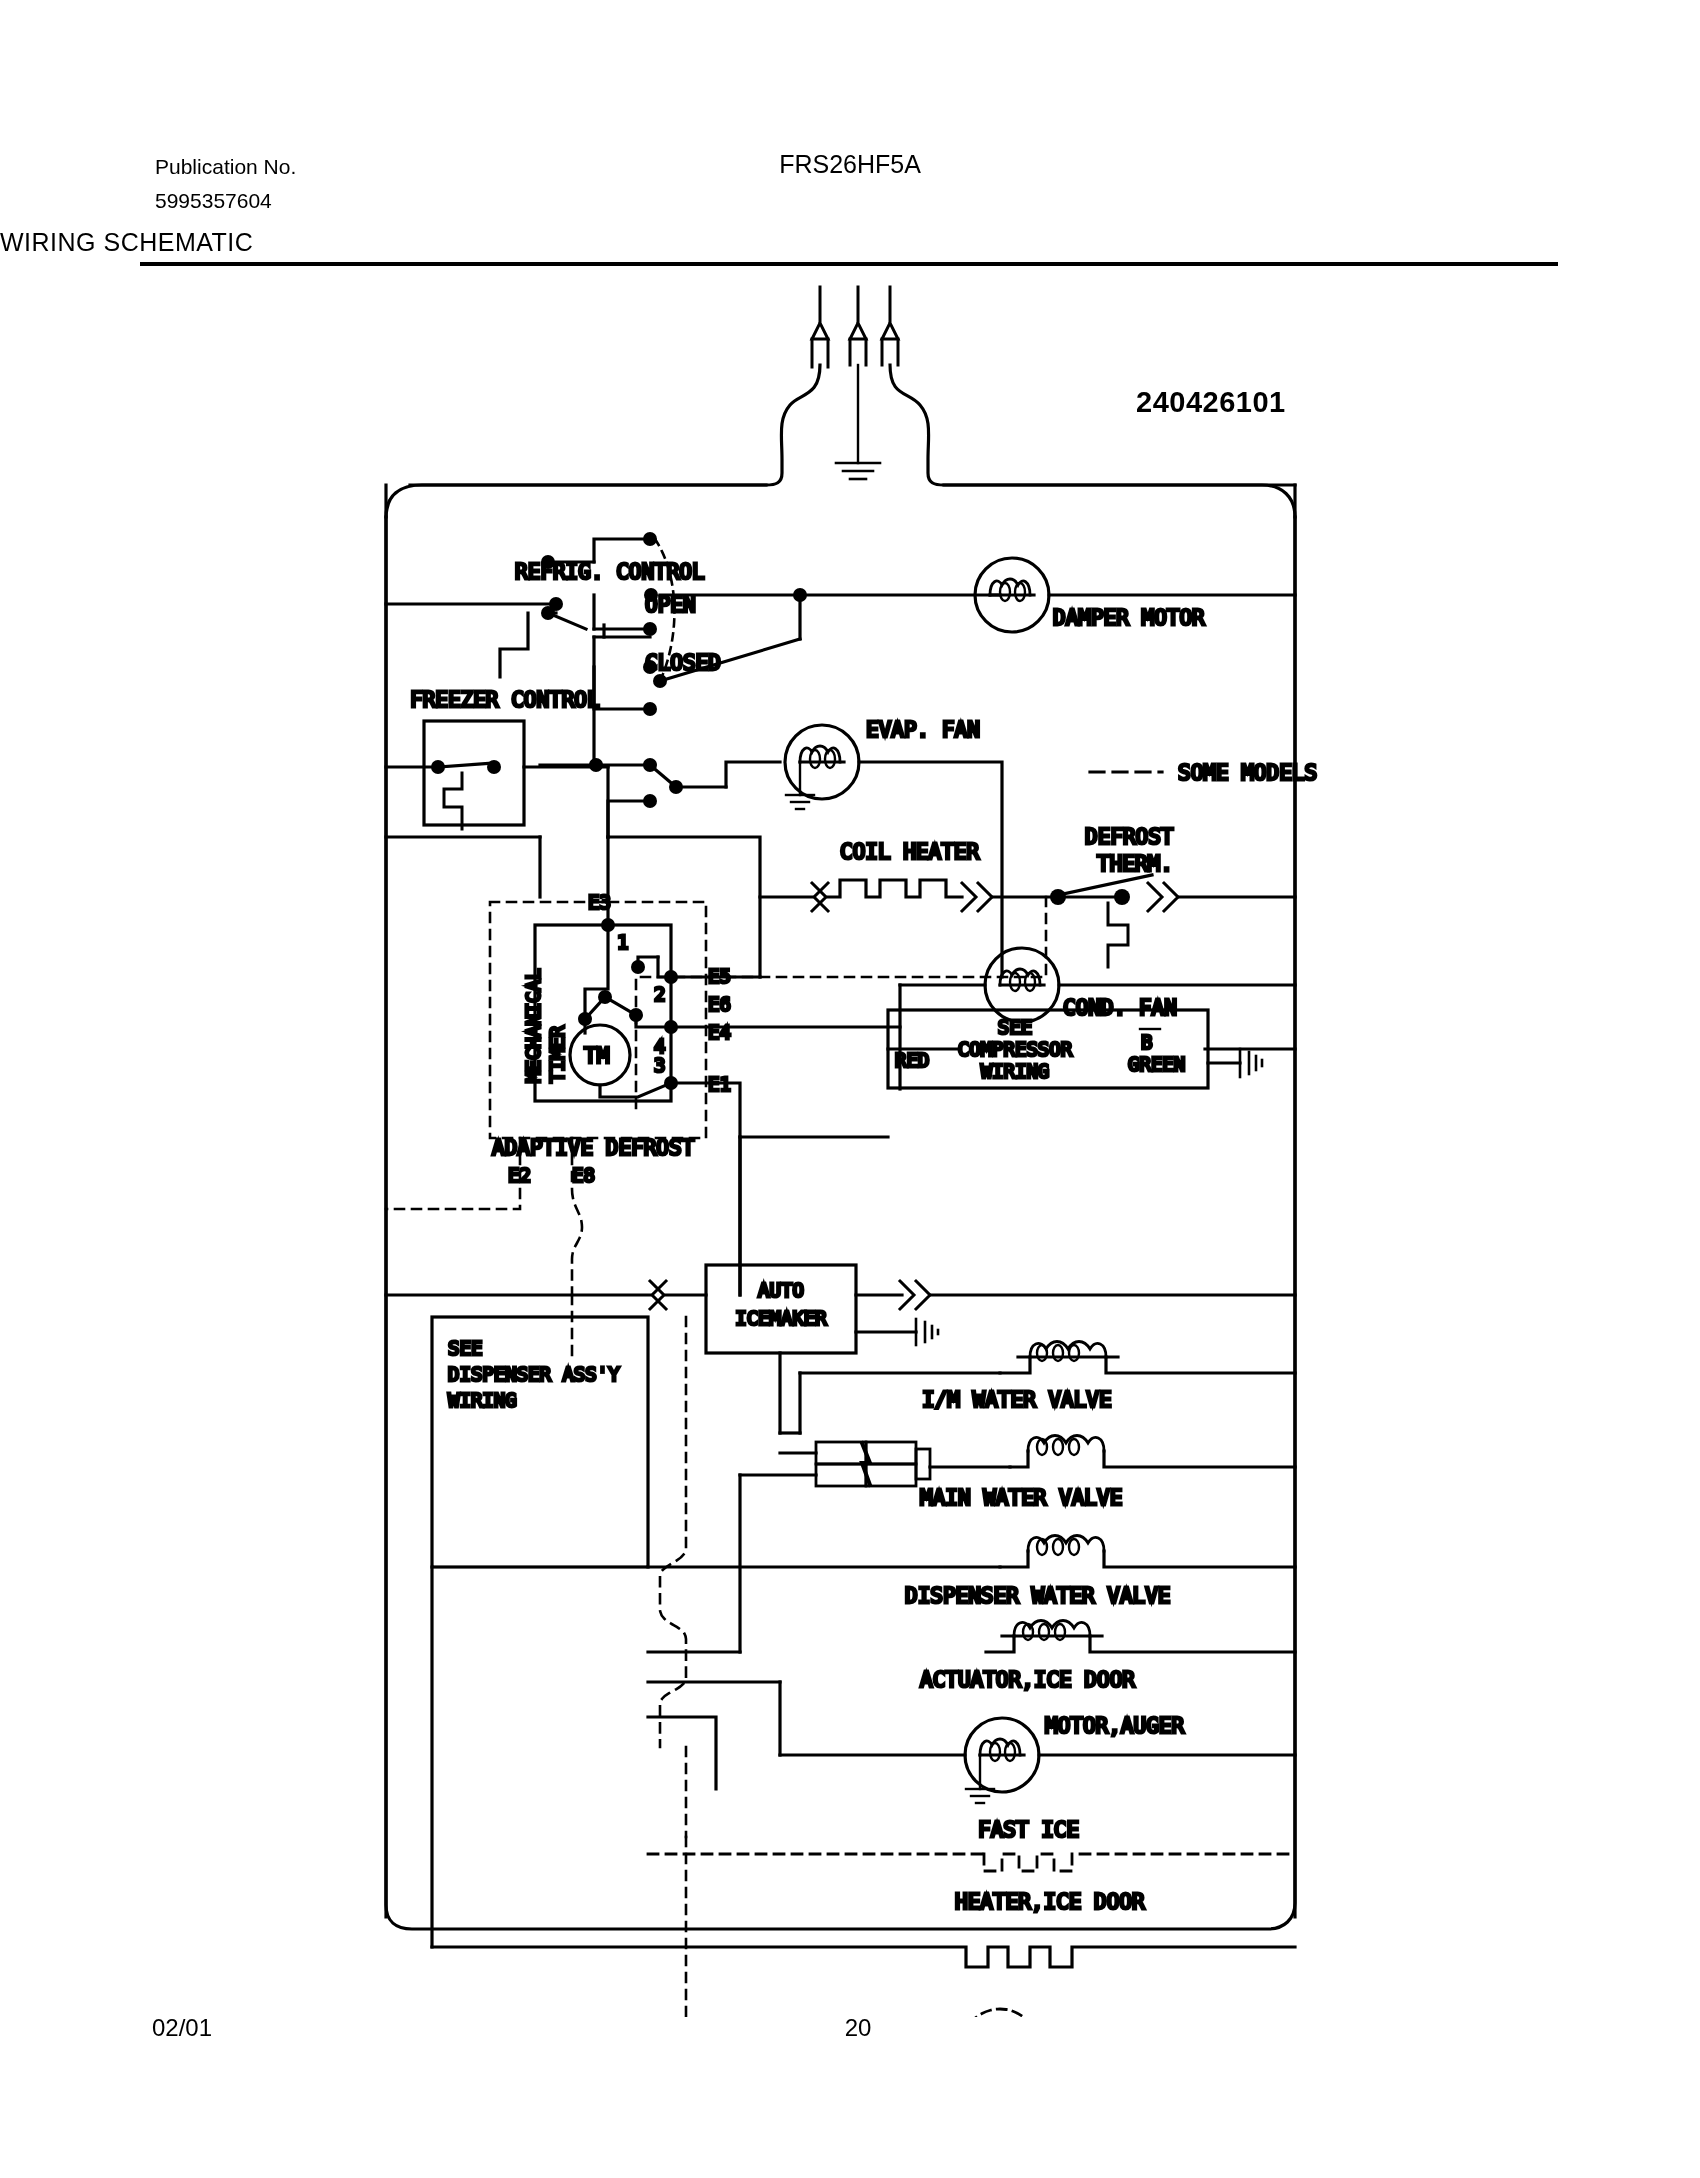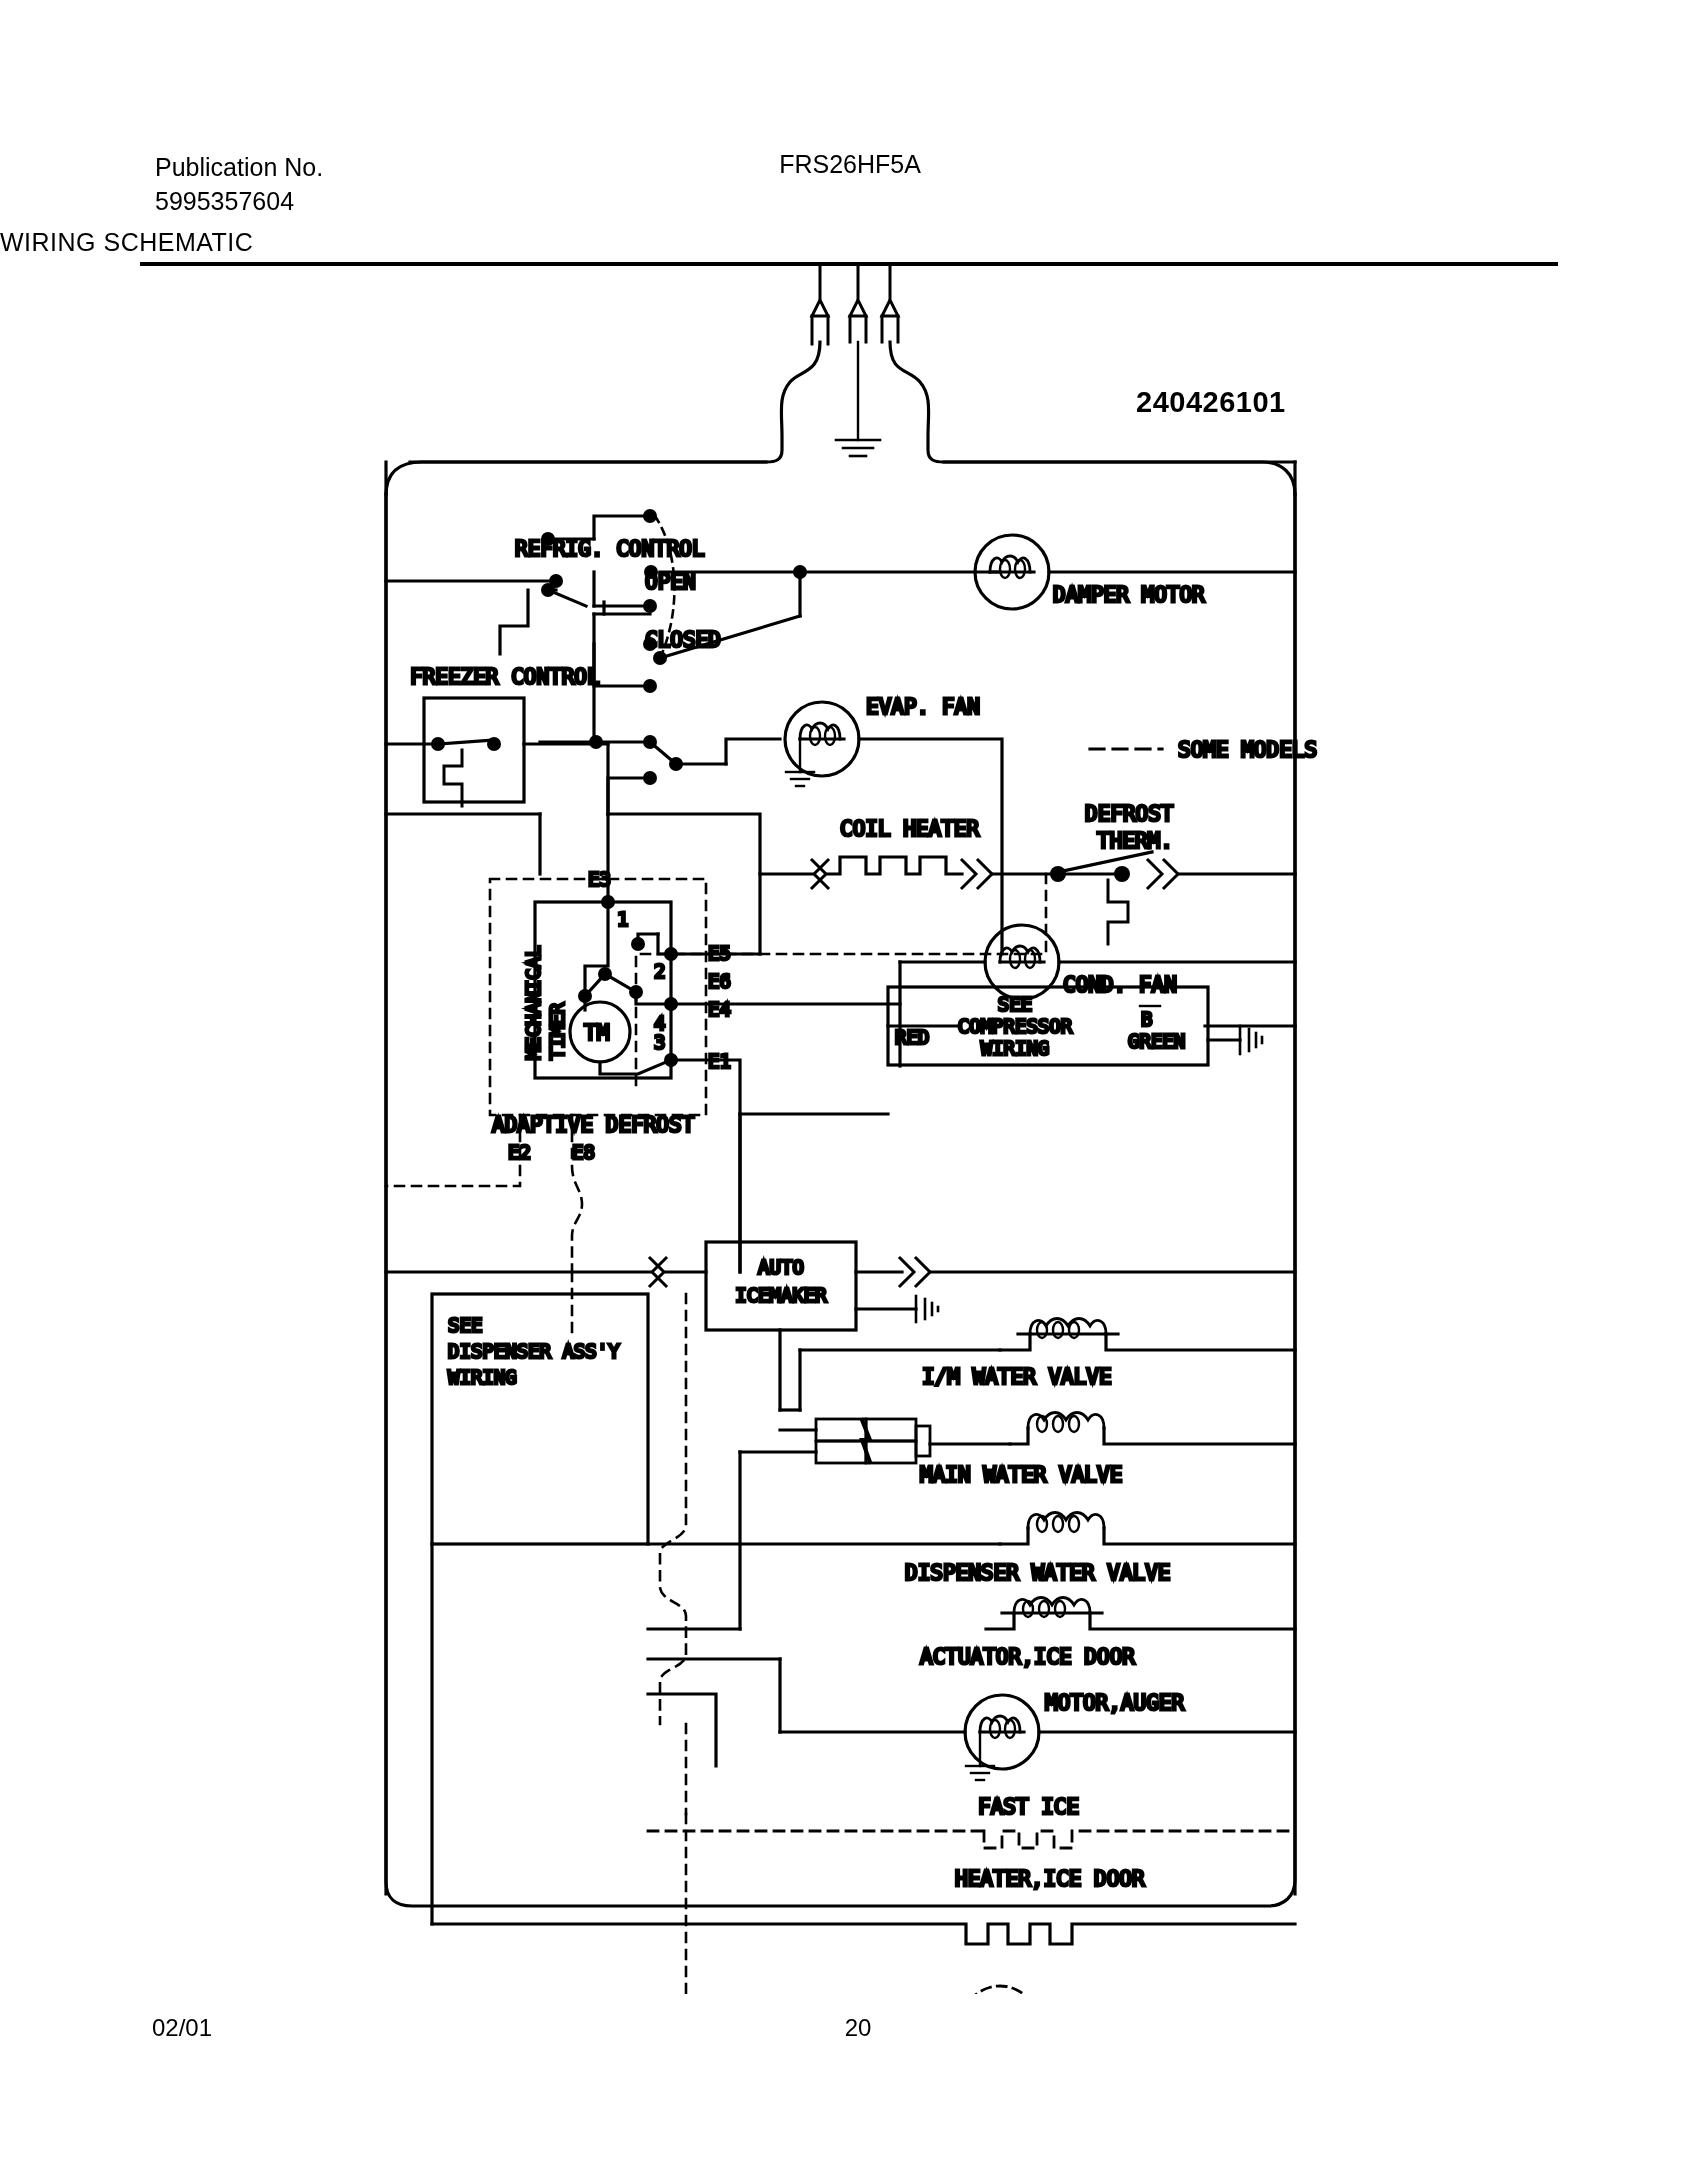--- a/index.html
+++ b/index.html
@@ -19,21 +19,21 @@
     position: absolute;
     left: 0; top: 0;
     width: 1700px;
     height: 2178px;
   }
   
   .pub-block {
     position: absolute;
     left: 155px;
     top: 150px;
-    font-size: 25px;
+    font-size: 21px;
     line-height: 34px;
     font-family: "Liberation Sans", sans-serif;
     letter-spacing: 0px;
     white-space: pre;
   }
   .model-no {
     position: absolute;
     left: 0; right: 0;
     top: 150px;
     text-align: center;
@@ -71,21 +71,21 @@
     top: 2014px;
     text-align: center;
     font-size: 24px;
     font-family: "Liberation Sans", sans-serif;
     margin-left: 16px;
   }
   
   .schematic {
     position: absolute;
     left: 0;
-    top: 254px;
+    top: 277px;
     width: 1700px;
     height: 1740px;
   }
   .schematic svg {
     display: block;
   }
   .partno {
     position: absolute;
     left: 1105px;
     top: 386px;

